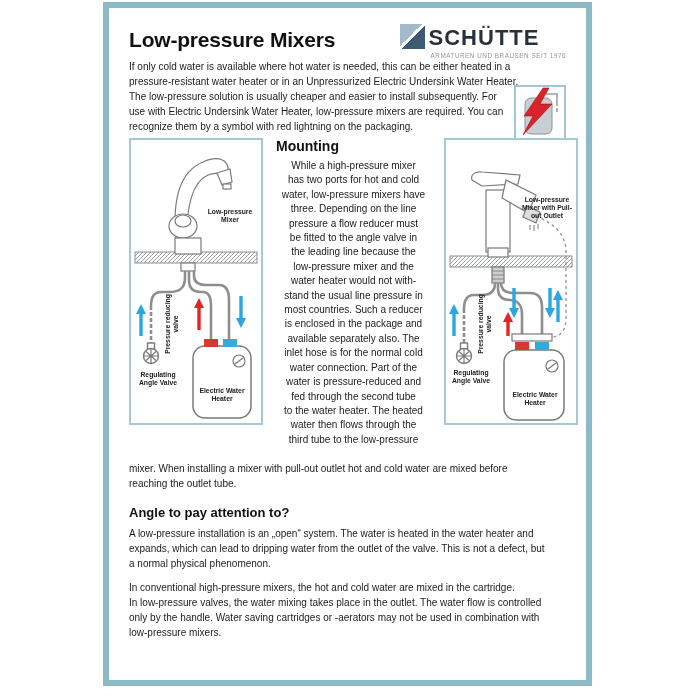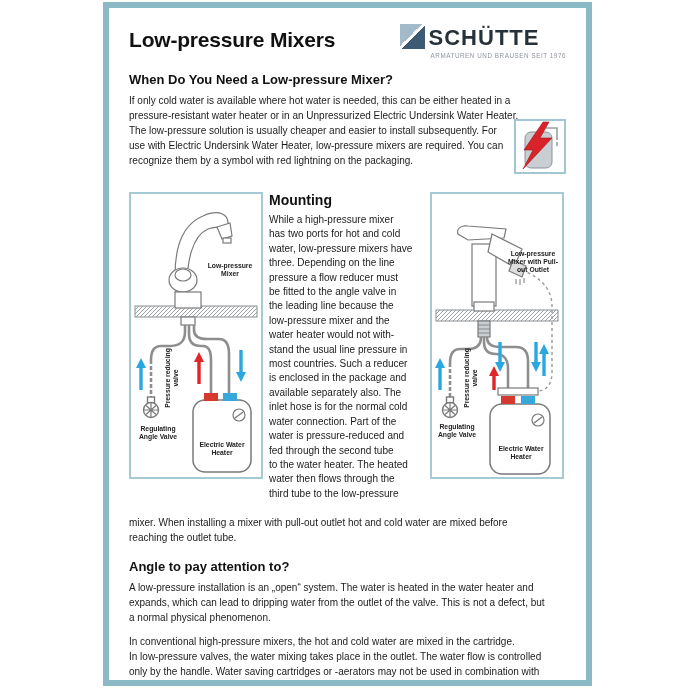--- a/index.html
+++ b/index.html
@@ -9,25 +9,25 @@
   .title { font-size:21px; font-weight:bold; letter-spacing:-0.2px; color:#111; margin-top:4px; }
   .logo { text-align:left; }
   .logo-row { display:flex; align-items:flex-end; gap:4px; }
   .logo-mark { width:25px; height:25px; background:linear-gradient(135deg,#a2bac9 44%,#ffffff 44%,#ffffff 53%,#3c5a74 53%); }
   .logo-word { font-size:22px; font-weight:bold; color:#27313a; letter-spacing:1px; line-height:1; margin-top:1px; }
   .logo-tag { font-size:6.3px; color:#8d959d; letter-spacing:0.55px; margin-top:3px; margin-left:31px; }
   h2 { font-size:13px; font-weight:bold; color:#111; margin:13px 0 6px; }
   .body { font-size:10px; line-height:15px; white-space:pre-line; color:#1b1b1b; }
   .p1wrap { position:relative; }
   .flash-box { position:absolute; right:0; top:26px; width:52px; height:55px; border:2px solid #a0c7d3; background:#fff; }
-  .m-row { display:flex; gap:5px; margin-top:24px; }
+  .m-row { display:flex; gap:12px; margin-top:4px; }
   .dbox { width:134px; height:287px; border:2px solid #a5cad5; background:#fff; position:relative; flex:none; }
   .midcol { width:157px; flex:none; padding:0 1px; }
   .midcol h3 { font-size:14px; font-weight:bold; margin:0 0 5px; color:#111; }
-  .midcol .body { line-height:14.4px; }
+  .midcol .body { line-height:14.4px;text-align:center; }
   .cont { margin-top:14px; }
   .sec3 h2 { margin-top:14px; }
   .sec3 .body + .body { margin-top:9px; }
   .dlabel { position:absolute; font-size:6.8px; font-weight:bold; line-height:1.18; text-align:center; color:#222; }
   .vlabel { position:absolute; width:62px; font-size:6.8px; font-weight:bold; line-height:1.18; text-align:center; color:#222; transform:rotate(-90deg); }
   svg { display:block; }
 </style>
 </head>
 <body>
 
@@ -37,21 +37,20 @@
     <div class="title">Low-pressure Mixers</div>
     <div class="logo">
       <div class="logo-row">
         <div class="logo-mark"></div>
         <div class="logo-word">SCHÜTTE</div>
       </div>
       <div class="logo-tag">ARMATUREN UND BRAUSEN SEIT 1976</div>
     </div>
   </div>
 
-  <h2>When Do You Need a Low-pressure Mixer?</h2>
   <div class="p1wrap">
     <div class="body" style="padding-right:2px;">If only cold water is available where hot water is needed, this can be either heated in a
 pressure-resistant water heater or in an Unpressurized Electric Undersink Water Heater.
 The low-pressure solution is usually cheaper and easier to install subsequently. For
 use with Electric Undersink Water Heater, low-pressure mixers are required. You can
 recognize them by a symbol with red lightning on the packaging.</div>
     <div class="flash-box">
       <svg width="48" height="51" viewBox="0 0 48 51">
         <rect x="9" y="11" width="27" height="36" rx="6" fill="#c9ced3" stroke="#8d9398" stroke-width="1"></rect>
         <polyline points="30,7 41,7 41,19" fill="none" stroke="#9aa0a5" stroke-width="1.6"></polyline>

